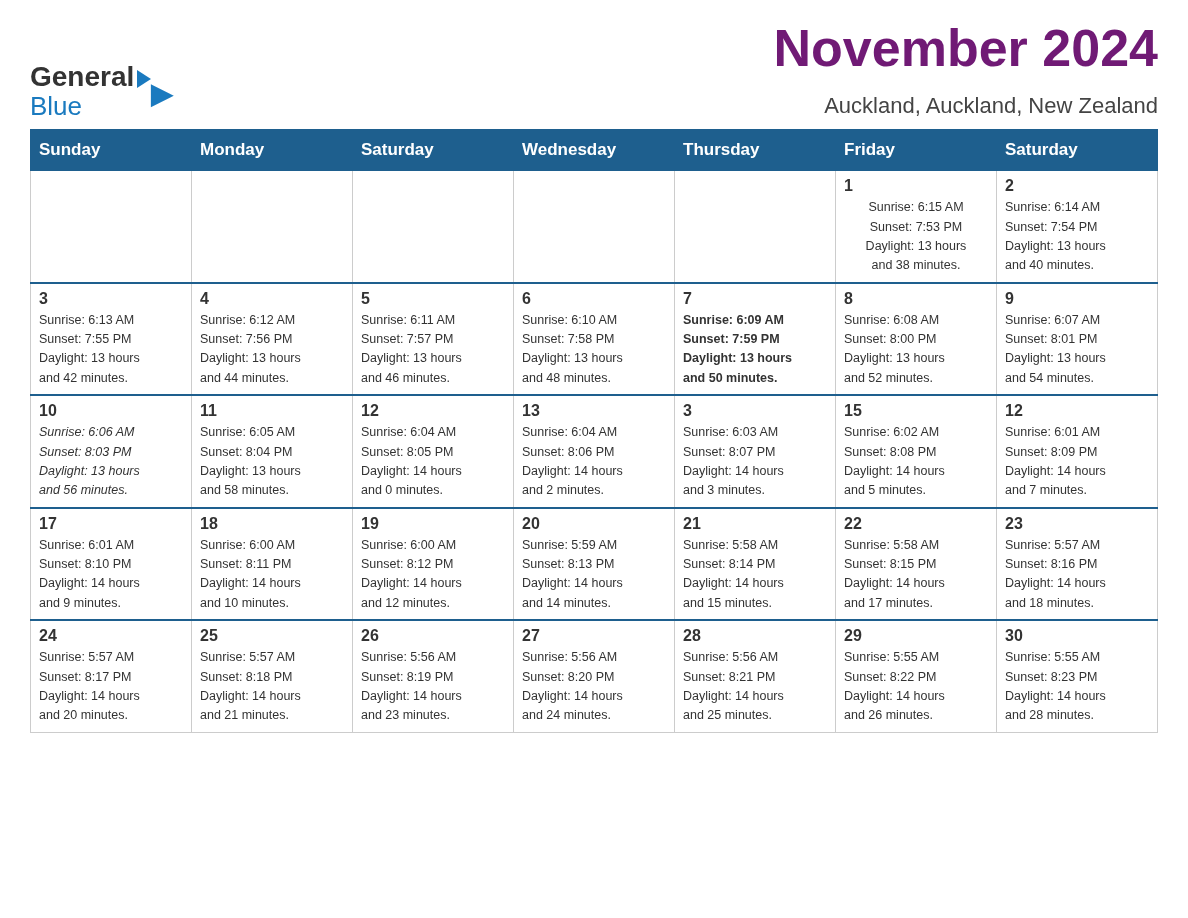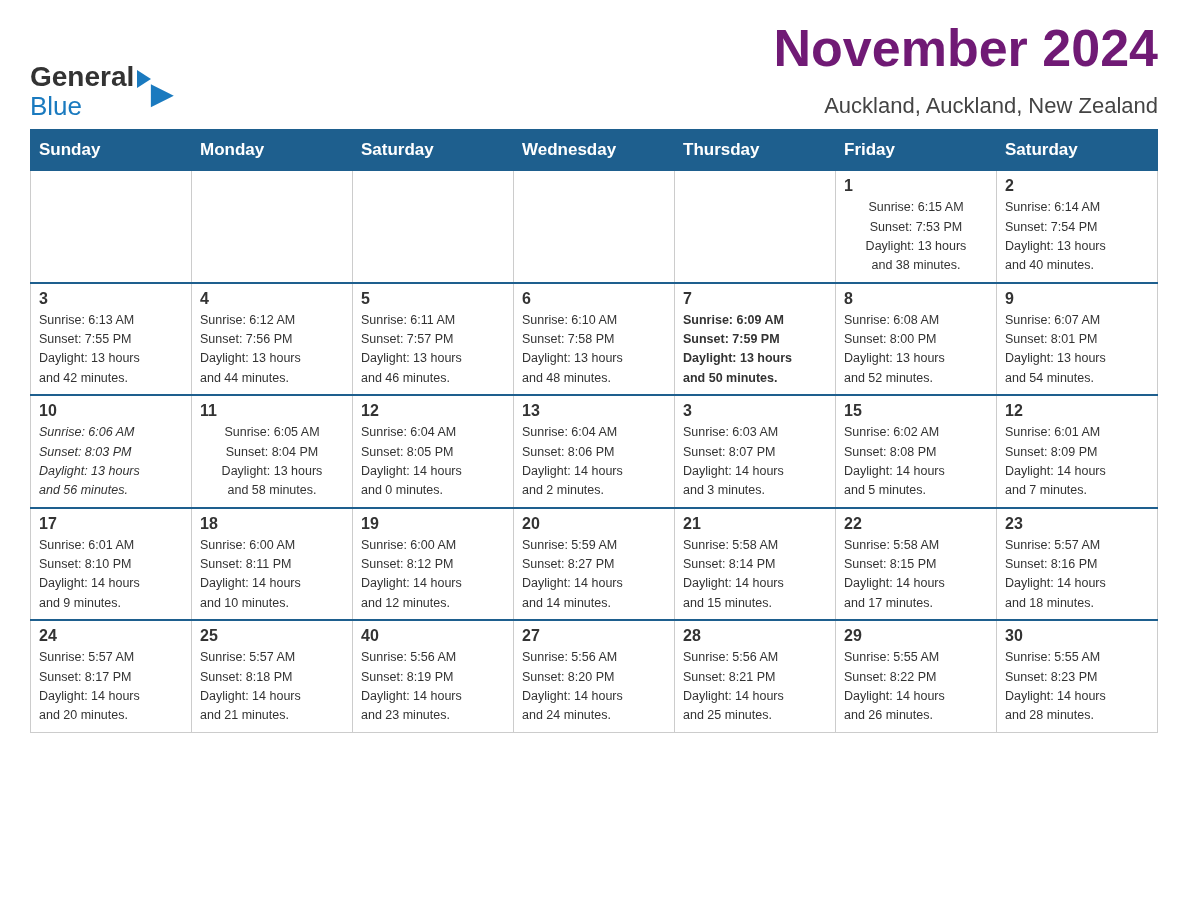--- a/index.html
+++ b/index.html
@@ -206,21 +206,21 @@
       <tr>
         <td>
           <span class="day-number">10</span>
           <div class="day-info" style="white-space: pre-line; font-style: italic;">Sunrise: 6:06 AM
 Sunset: 8:03 PM
 Daylight: 13 hours
 and 56 minutes.</div>
         </td>
         <td>
           <span class="day-number">11</span>
-          <div class="day-info" style="white-space: pre-line; text-align: center;">Sunrise: 6:05 AM
+          <div class="day-info" style="white-space: pre-line;">Sunrise: 6:05 AM
 Sunset: 8:04 PM
 Daylight: 13 hours
 and 58 minutes.</div>
         </td>
         <td>
           <span class="day-number">12</span>
           <div class="day-info" style="white-space: pre-line;">Sunrise: 6:04 AM
 Sunset: 8:05 PM
 Daylight: 14 hours
 and 0 minutes.</div>
@@ -272,21 +272,21 @@
         <td>
           <span class="day-number">19</span>
           <div class="day-info" style="white-space: pre-line;">Sunrise: 6:00 AM
 Sunset: 8:12 PM
 Daylight: 14 hours
 and 12 minutes.</div>
         </td>
         <td>
           <span class="day-number">20</span>
           <div class="day-info" style="white-space: pre-line;">Sunrise: 5:59 AM
-Sunset: 8:27 PM
+Sunset: 8:13 PM
 Daylight: 14 hours
 and 14 minutes.</div>
         </td>
         <td>
           <span class="day-number">21</span>
           <div class="day-info" style="white-space: pre-line;">Sunrise: 5:58 AM
 Sunset: 8:14 PM
 Daylight: 14 hours
 and 15 minutes.</div>
         </td>
@@ -314,21 +314,21 @@
 and 20 minutes.</div>
         </td>
         <td>
           <span class="day-number">25</span>
           <div class="day-info" style="white-space: pre-line;">Sunrise: 5:57 AM
 Sunset: 8:18 PM
 Daylight: 14 hours
 and 21 minutes.</div>
         </td>
         <td>
-          <span class="day-number">40</span>
+          <span class="day-number">26</span>
           <div class="day-info" style="white-space: pre-line;">Sunrise: 5:56 AM
 Sunset: 8:19 PM
 Daylight: 14 hours
 and 23 minutes.</div>
         </td>
         <td>
           <span class="day-number">27</span>
           <div class="day-info" style="white-space: pre-line;">Sunrise: 5:56 AM
 Sunset: 8:20 PM
 Daylight: 14 hours

